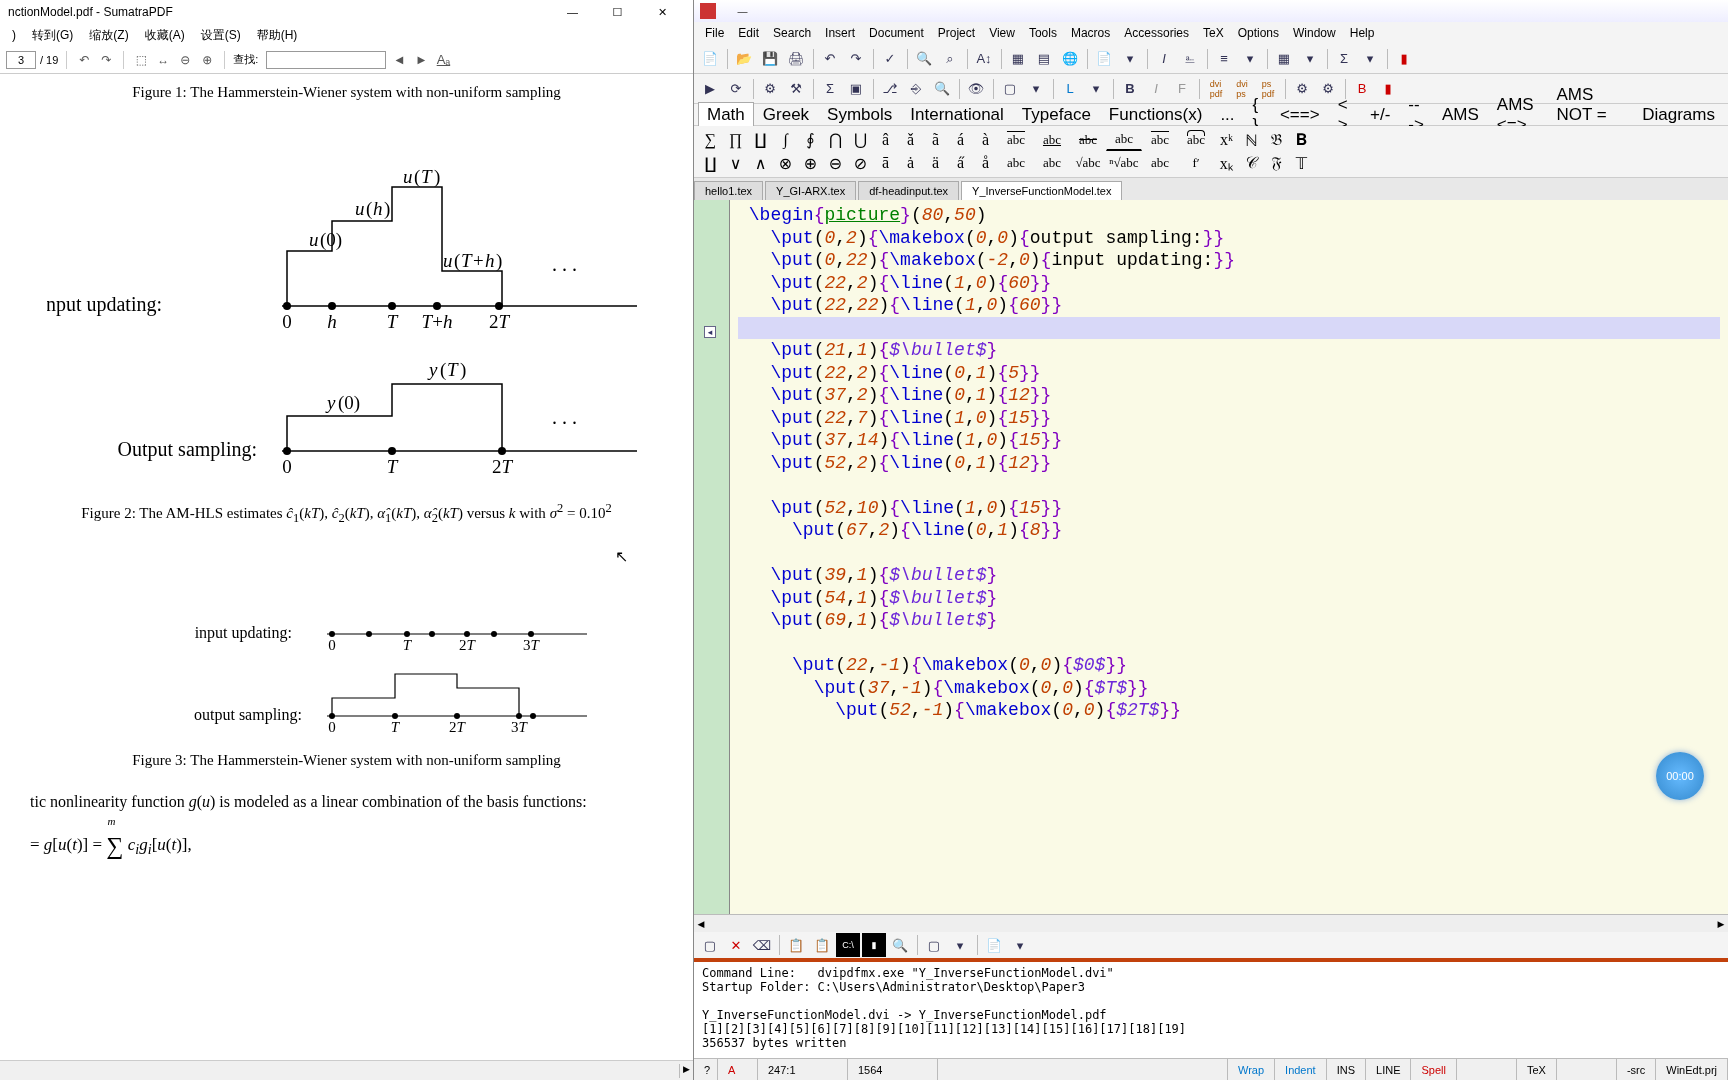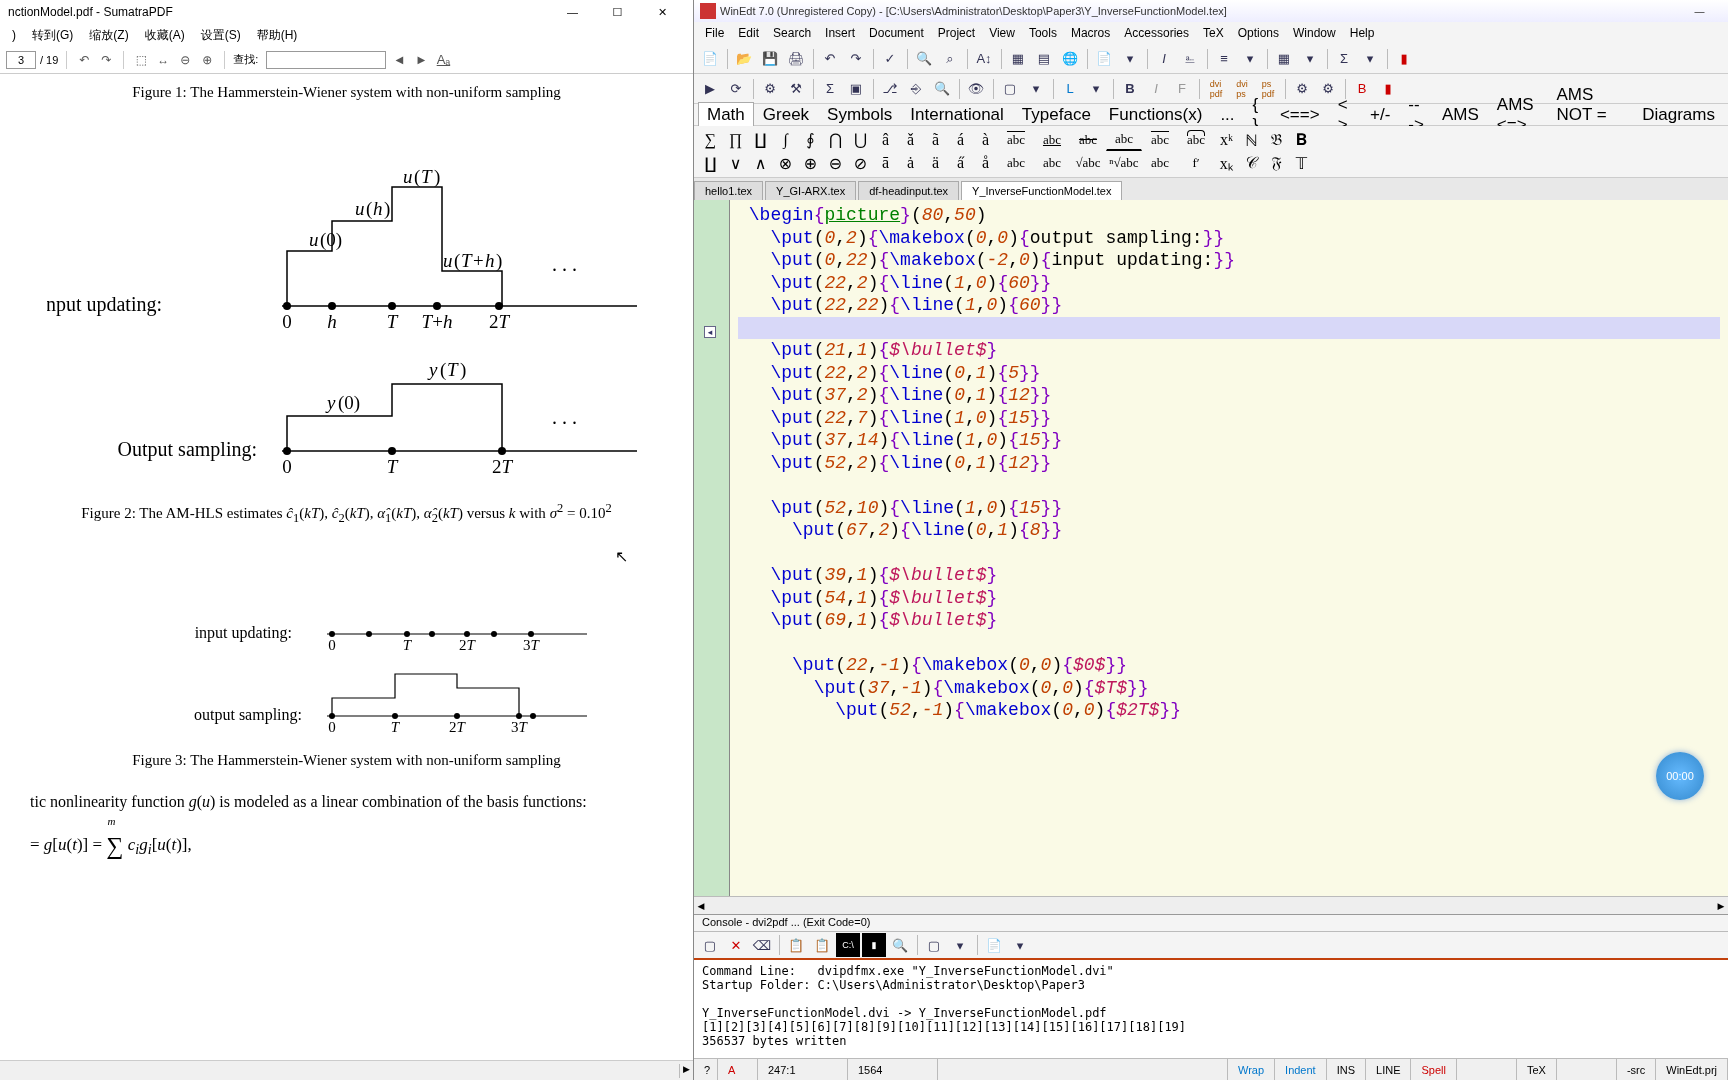--- a/index.html
+++ b/index.html
@@ -45,27 +45,27 @@
 .file-tabs { height: 22px; background: #e8e8e8; display: flex; align-items: flex-end; padding: 0 0; }
 .ftab { padding: 3px 10px; font-size: 11px; background: #ddd; border: 1px solid #aaa; border-bottom: none; margin-right: 2px; cursor: pointer; }
 .ftab.active { background: #fff; }
 .editor-area { flex: 1; display: flex; background: #fafae6; overflow: hidden; position: relative; }
 .gutter { width: 36px; background: #c8e6c8; border-right: 1px solid #888; position: relative; }
 .fold-marker { position: absolute; left: 10px; width: 12px; height: 12px; border: 1px solid #668; background: #fff; font-size: 9px; line-height: 10px; text-align: center; color: #336; }
 .code { padding: 4px 8px; font-family: Consolas, "Courier New", monospace; font-size: 18px; line-height: 22.5px; white-space: pre; color: #000; flex:1; overflow:hidden; }
 .code .cmd { color: #0000d0; }
 .code .brace { color: #8000c0; }
 .code .env { color: #008000; text-decoration: underline; }
-.code .math { color: #be185d; font-style: italic; }
+.code .math { color: #6d28d9; font-style: italic; }
 .code .num { color: #c04000; font-style: italic; }
 .code .hl-line { background: #d8d8f8; display: inline-block; width: 100%; }
 .hscroll { height: 18px; background: #eee; border-top: 1px solid #bbb; display:flex; align-items:center; }
 .console-title { height: 18px; background: #f4f4f4; border-top: 1px solid #999; border-bottom: 1px solid #bbb; padding: 1px 8px; font-size: 11px; }
 .console-tb { height: 26px; background: #f4f4f4; display: flex; align-items: center; gap: 2px; padding: 0 4px; }
-.console-out { height: 100px; background: #fff; font-family: Consolas, monospace; font-size: 12px; padding: 4px 8px; white-space: pre; overflow:hidden; border-top: 2px solid #c2410c; }
+.console-out { height: 100px; background: #fff; font-family: Consolas, monospace; font-size: 12px; padding: 4px 8px; white-space: pre; overflow:hidden; border-top: 4px solid #c2410c; }
 .winedt-status { height: 22px; background: #f0f0f0; border-top: 1px solid #bbb; display: flex; align-items: center; font-size: 11px; }
 .status-cell { padding: 0 10px; border-right: 1px solid #bbb; height: 100%; display:flex; align-items:center; }
 .rec-badge { position: absolute; right: 24px; bottom: 280px; width: 48px; height: 48px; border-radius: 50%; background: radial-gradient(#6bf,#38c); display:flex; align-items:center; justify-content:center; color:#fff; font-size:11px; box-shadow: 0 0 6px rgba(0,80,200,.4); }
 .cursor-ptr { position: absolute; left: 615px; top: 473px; font-size: 16px; color: #000; pointer-events:none; }
 </style>
 </head>
 <body>
 
 <div class="app-container">
 
@@ -206,21 +206,20 @@
     <div class="pdf-status">
       <div class="scroll-track">
           <div style="position:absolute;right:0;width:14px;height:14px;border-left:1px solid #bbb;text-align:center;font-size:9px;">▶</div>
         </div>
     </div>
   </div>
 
   <div class="winedt">
     <div class="winedt-title">
       <span class="icon"></span>
-      <span class="winedt-title-text">WinEdt 7.0 (Unregistered   Copy)  -  [C:\Users\Administrator\Desktop\Paper3\Y_InverseFunctionModel.tex]</span>
       <div class="win-btn" style="font-size:10px;">—</div>
     </div>
     <div class="winedt-menu" id="winedt-menu">
         <span>File</span>
         <span>Edit</span>
         <span>Search</span>
         <span>Insert</span>
         <span>Document</span>
         <span>Project</span>
         <span>View</span>
@@ -417,21 +416,20 @@
        <span class="cmd">\put</span>(<span class="num">37</span>,<span class="num">-1</span>)<span class="brace">{</span><span class="cmd">\makebox</span>(<span class="num">0</span>,<span class="num">0</span>)<span class="brace">{</span><span class="math">$T$</span><span class="brace">}</span><span class="brace">}</span>
          <span class="cmd">\put</span>(<span class="num">52</span>,<span class="num">-1</span>)<span class="brace">{</span><span class="cmd">\makebox</span>(<span class="num">0</span>,<span class="num">0</span>)<span class="brace">{</span><span class="math">$2T$</span><span class="brace">}</span><span class="brace">}</span>
 </div>
     </div>
     <div class="hscroll">
       <span style="width:14px;text-align:center;font-size:9px;">◀</span>
       <span style="flex:1"></span>
       <span style="width:14px;text-align:center;font-size:9px;">▶</span>
     </div>
 
-    <div class="console-title">Console - dvi2pdf ...  (Exit Code=0)</div>
     <div class="console-tb">
       <div class="wtb">▢</div>
       <div class="wtb" style="color:#c00;">✕</div>
       <div class="wtb">⌫</div>
       <div class="wtb sep"></div>
       <div class="wtb">📋</div>
       <div class="wtb">📋</div>
       <div class="wtb" style="background:#000;color:#fff;border-color:#000;font-size:9px;">C:\</div>
       <div class="wtb" style="background:#000;color:#fff;border-color:#000;font-size:9px;">▮</div>
       <div class="wtb">🔍</div>

